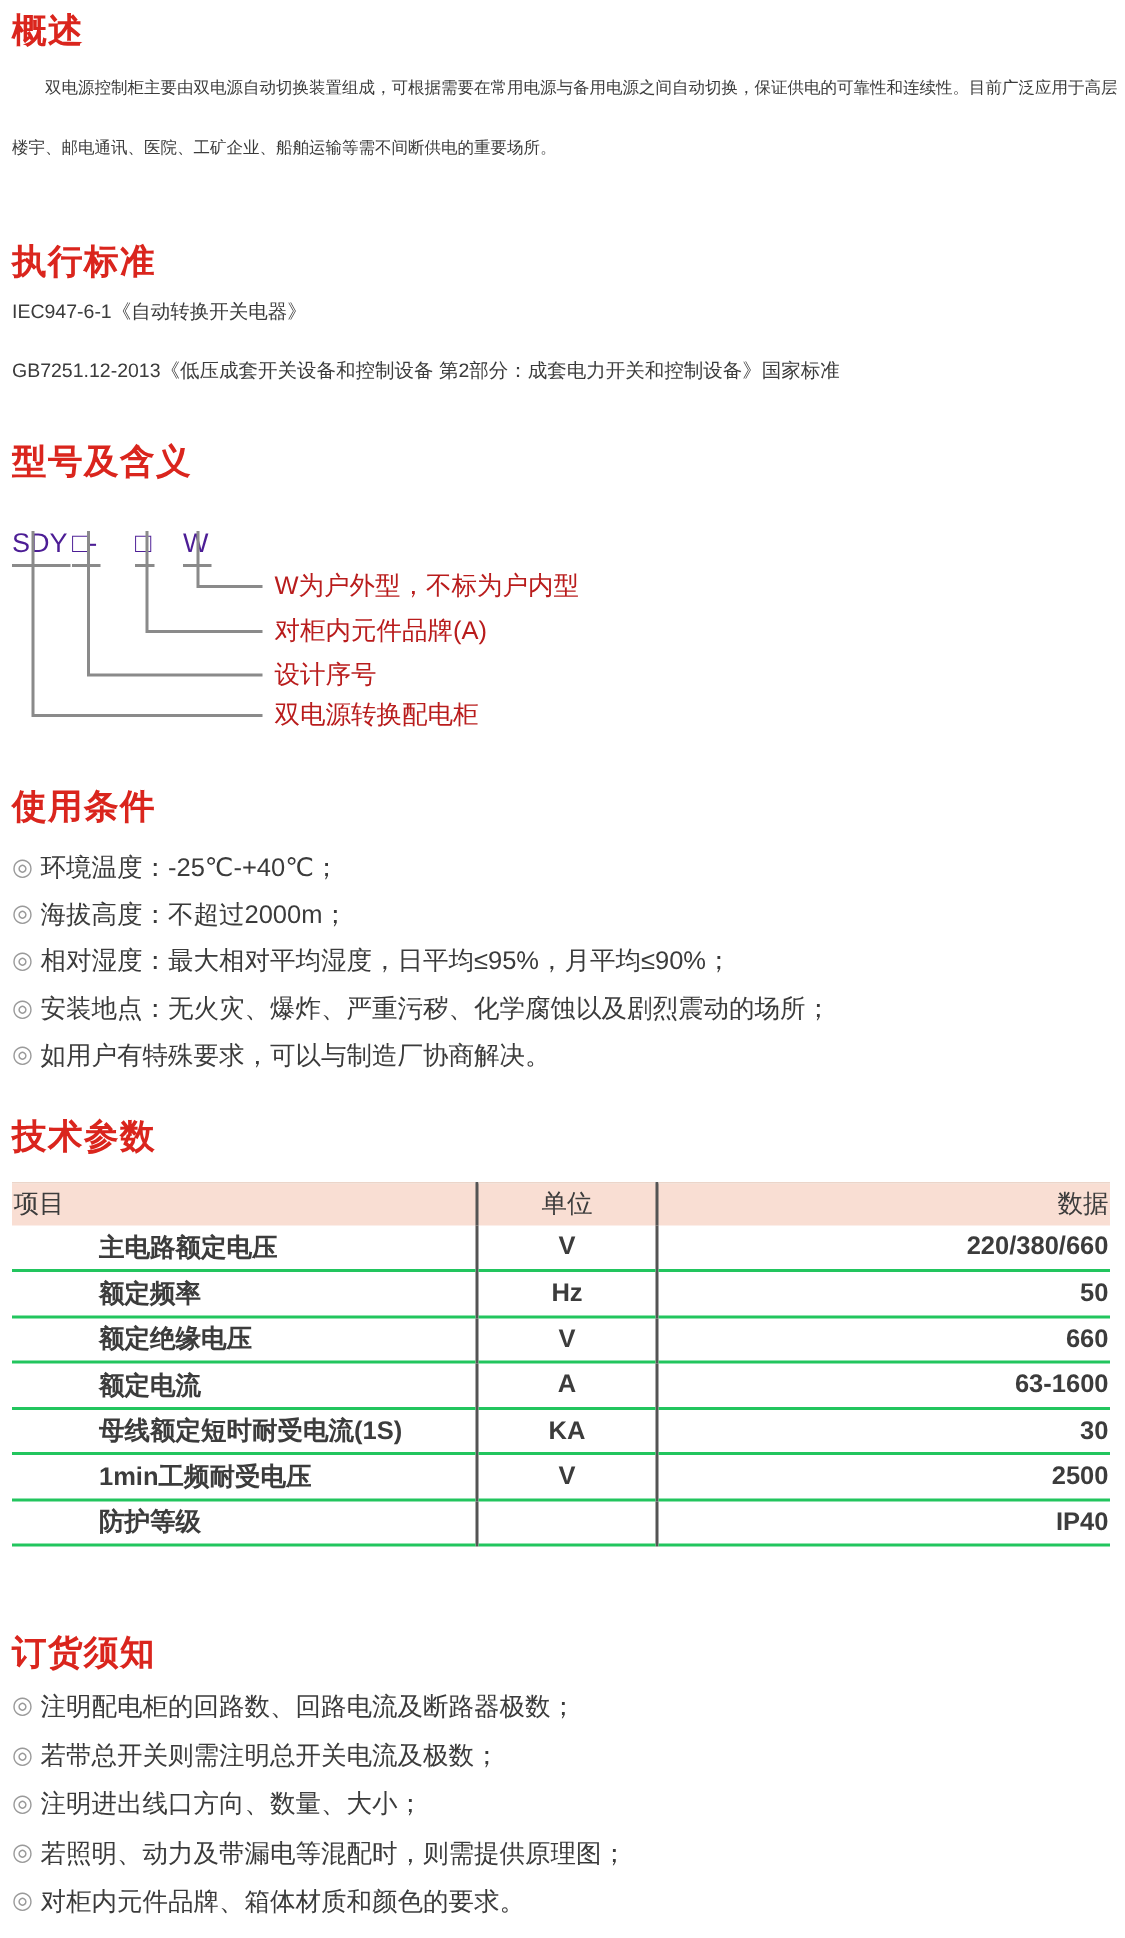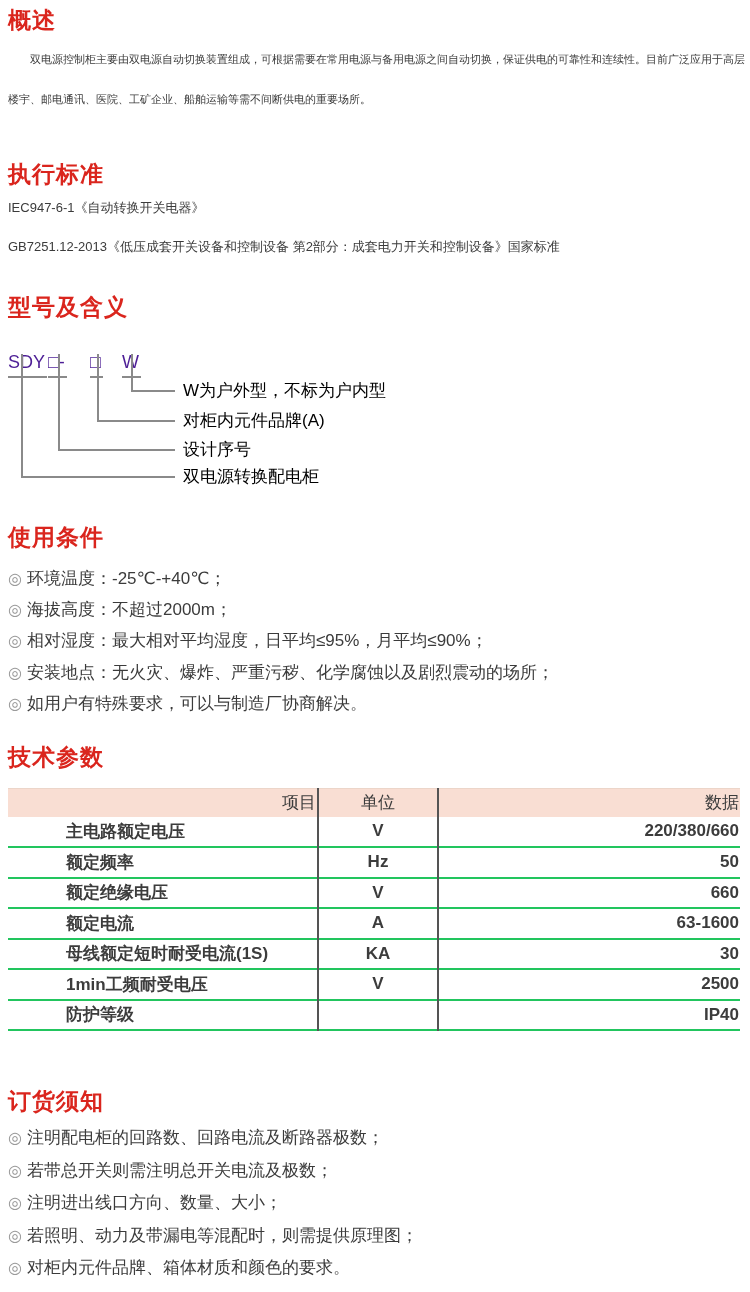--- a/index.html
+++ b/index.html
@@ -61,21 +61,21 @@
     padding: 0 2px 4px 0;
     white-space: nowrap;
     margin-top: 24px;
   }
   .diagram-svg { position: absolute; left: 0; top: 28px; }
   .diagram-label {
     position: absolute;
     left: 175px;
     font-size: 17px;
     line-height: 20px;
-    color: #000000;
+    color: #b91c1c;
     white-space: nowrap;
   }
   
   .bullet-row {
     position: absolute;
     left: 8px;
     display: flex;
     align-items: center;
     font-size: 17px;
     line-height: 21px;
@@ -96,21 +96,21 @@
     border-collapse: collapse;
     table-layout: fixed;
     font-size: 17px;
     color: #3c3c3c;
     border-top: 1px solid #ecd5c9;
   }
   .params-table th {
     background: #f9ded3;
     height: 28px;
     font-weight: normal;
-    text-align: right;
+    text-align: left;
   }
   .params-table td { height: 30.5px; }
   .params-table tbody tr { border-bottom: 2px solid #22c55e; font-weight: bold; }
   .params-table .c1 { width: 310px; }
   .params-table td.c1 { text-align: left; padding-left: 58px; }
   .params-table .c2 {
     width: 120px;
     text-align: center;
     border-left: 2px solid #545454;
     border-right: 2px solid #545454;

